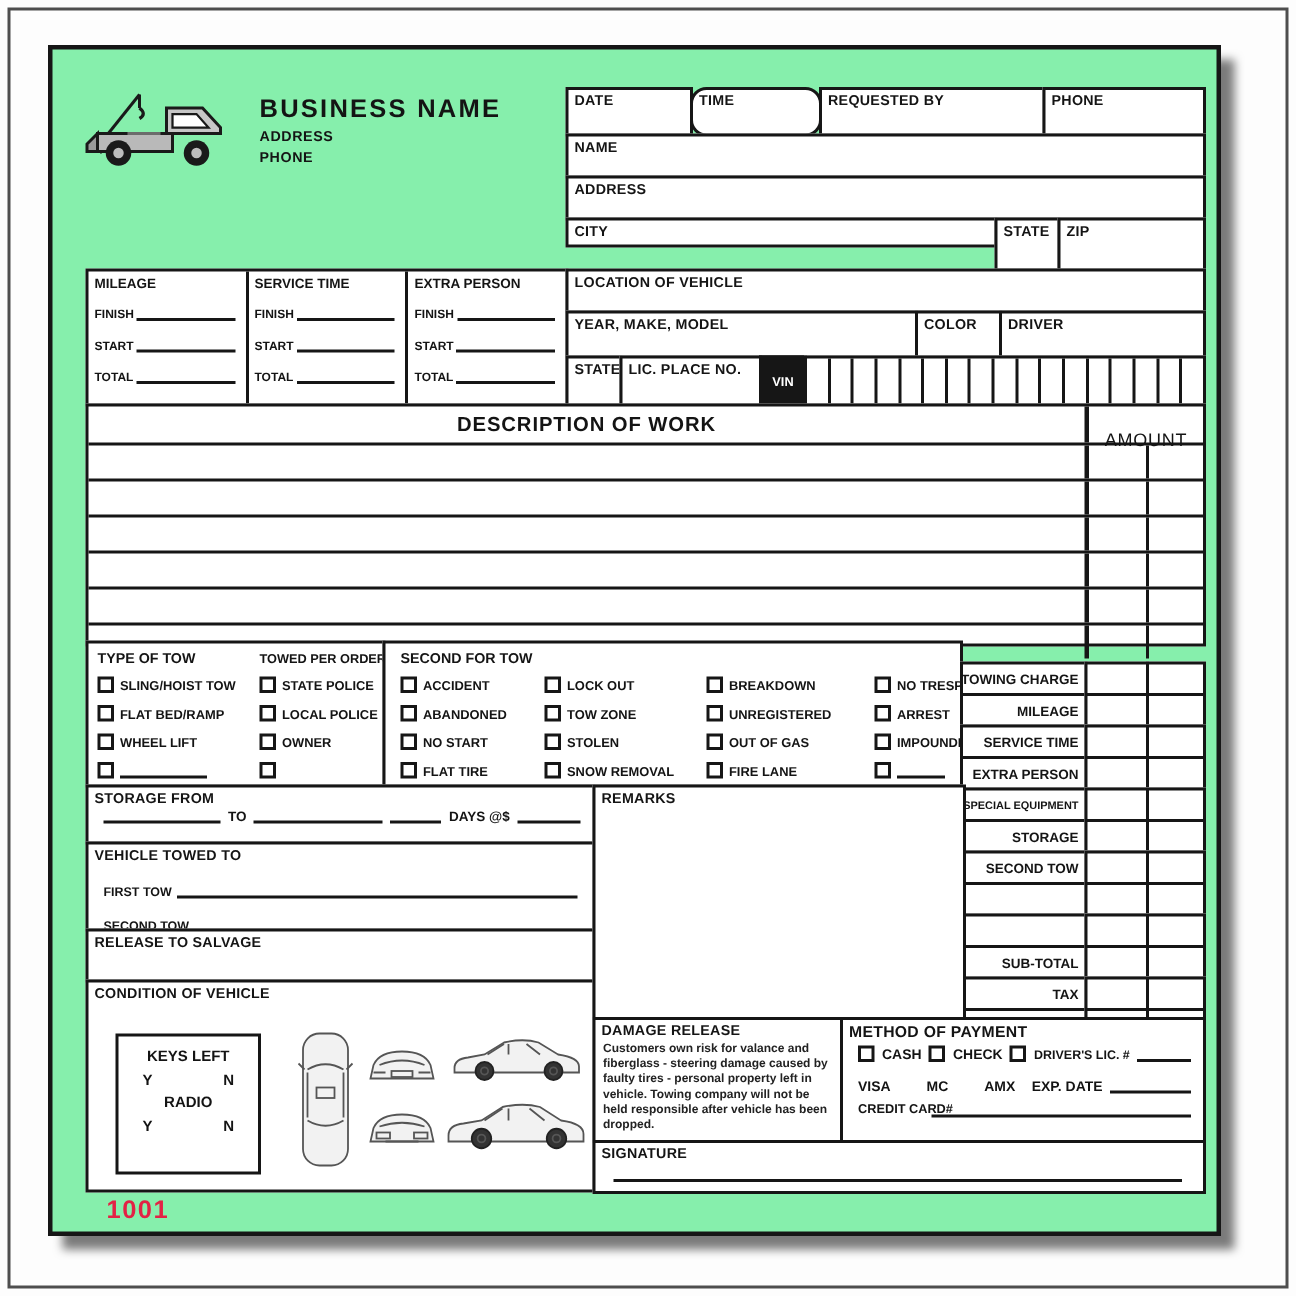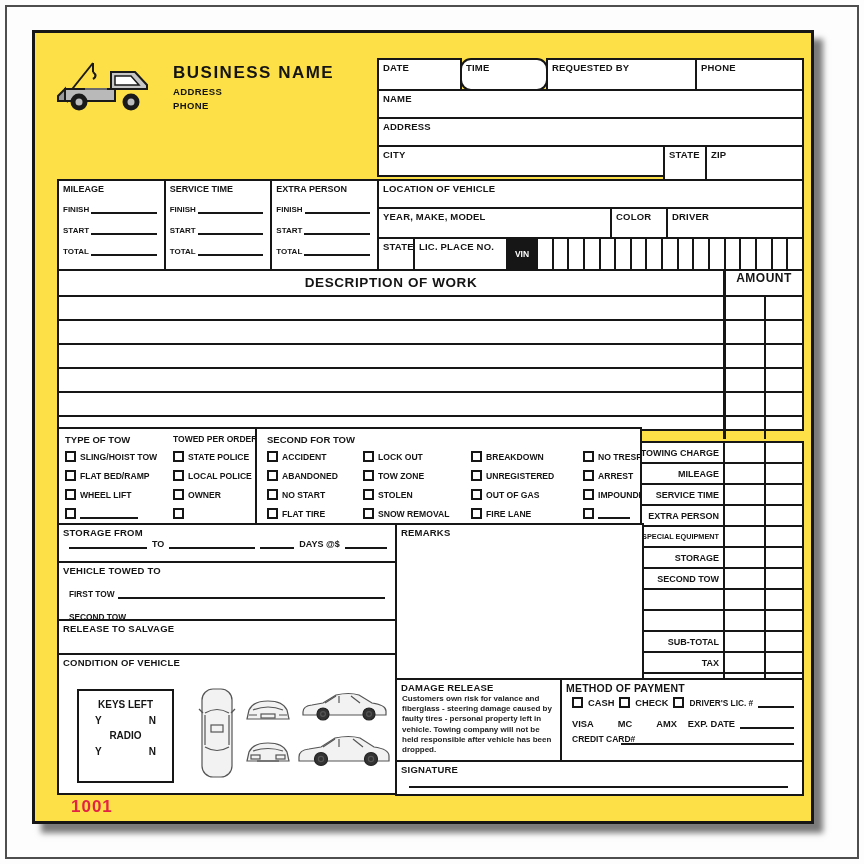--- a/index.html
+++ b/index.html
@@ -1,18 +1,18 @@
 <!DOCTYPE html>
 <html><head>
 <meta charset="utf-8">
 <style>
   html,body{margin:0;padding:0;}
   body{width:864px;height:864px;background:#fdfdfd;font-family:"Liberation Sans",sans-serif;color:#141414;position:relative;overflow:hidden;}
   .frame{position:absolute;inset:5px;border:2px solid #4e4e4e;pointer-events:none;}
-  .page{position:absolute;left:32px;top:30px;width:782px;height:794px;background:#fde047;border:3px solid #161616;box-sizing:border-box;box-shadow:9px 9px 6px #7a7a7a;}
+  .page{position:absolute;left:32px;top:30px;width:782px;height:794px;background:#86efac;border:3px solid #161616;box-sizing:border-box;box-shadow:9px 9px 6px #7a7a7a;}
   .b{position:absolute;border:2px solid #161616;box-sizing:border-box;background:#fff;}
   .lbl{font-size:9.5px;font-weight:bold;padding:2px 0 0 4px;letter-spacing:.2px;white-space:nowrap;}
   
   .logo{position:absolute;left:20px;top:18px;}
   .biz{position:absolute;left:138px;top:30px;}
   .bizname{font-size:17px;font-weight:bold;letter-spacing:1.5px;}
   .bizsub{font-size:9.5px;font-weight:bold;margin-top:3px;letter-spacing:.4px;}
   
   .meters{display:flex;}
   .mcol{flex:1;border-right:2px solid #161616;padding:2px 0 0 0;}
@@ -22,21 +22,21 @@
   .wl{border-bottom:2px solid #161616;height:9px;display:inline-block;}
   .mline{flex:1;margin-left:2px;}
   
   .vinbox{background:#161616;color:#fff;display:flex;align-items:center;justify-content:center;font-size:8.5px;font-weight:bold;}
   .vincells{display:flex;}
   .vcell{flex:1;border-left:2px solid #161616;}
   .vcell:first-child{border-left:none;}
   
   .whead{height:24px;display:flex;border-bottom:2px solid #161616;}
   .whead-desc{flex:1;text-align:center;font-weight:bold;font-size:13.5px;letter-spacing:.6px;padding-top:4px;}
-  .whead-amt{width:79px;border-left:3px solid #161616;text-align:center;font-weight:bold;font-size:12px;padding-top:0;box-sizing:border-box;letter-spacing:.5px;}
+  .whead-amt{width:79px;border-left:3px solid #161616;text-align:center;font-weight:normal;font-size:12px;padding-top:15px;box-sizing:border-box;letter-spacing:.5px;}
   .wrow{height:22px;display:flex;border-bottom:2px solid #161616;}
   .wrow:last-child{border-bottom:none;}
   .wspace{flex:1;}
   .wa1{width:41px;border-left:3px solid #161616;box-sizing:border-box;}
   .wa2{width:38px;border-left:2px solid #161616;box-sizing:border-box;}
   
   .cb{width:11px;height:11px;border:2px solid #161616;display:inline-block;box-sizing:border-box;background:#fff;flex:none;}
   .towgrid{display:grid;grid-template-columns:108px 84px;padding:2px 0 0 6px;}
   .towtitle{font-size:9.5px;font-weight:bold;padding:3px 0 2px 0;white-space:nowrap;}
   .towtitle2{font-size:8.5px;}
@@ -118,21 +118,21 @@
     </div>
   <div class="b" style="left:660px;top:25px;width:109px;height:33px;">
     <div class="lbl">PHONE</div>
     </div>
   <div class="b" style="left:342px;top:56px;width:427px;height:30px;">
     <div class="lbl">NAME</div>
     </div>
   <div class="b" style="left:342px;top:84px;width:427px;height:30px;">
     <div class="lbl">ADDRESS</div>
     </div>
-  <div class="b" style="left:342px;top:112px;width:288px;height:32px;">
+  <div class="b" style="left:342px;top:112px;width:288px;height:20px;">
     <div class="lbl">CITY</div>
     </div>
   <div class="b" style="left:628px;top:112px;width:44px;height:36px;">
     <div class="lbl">STATE</div>
     </div>
   <div class="b" style="left:670px;top:112px;width:99px;height:36px;">
     <div class="lbl">ZIP</div>
     </div>
 
   <div class="b meters" style="left:22px;top:146px;width:322px;height:92px;">

